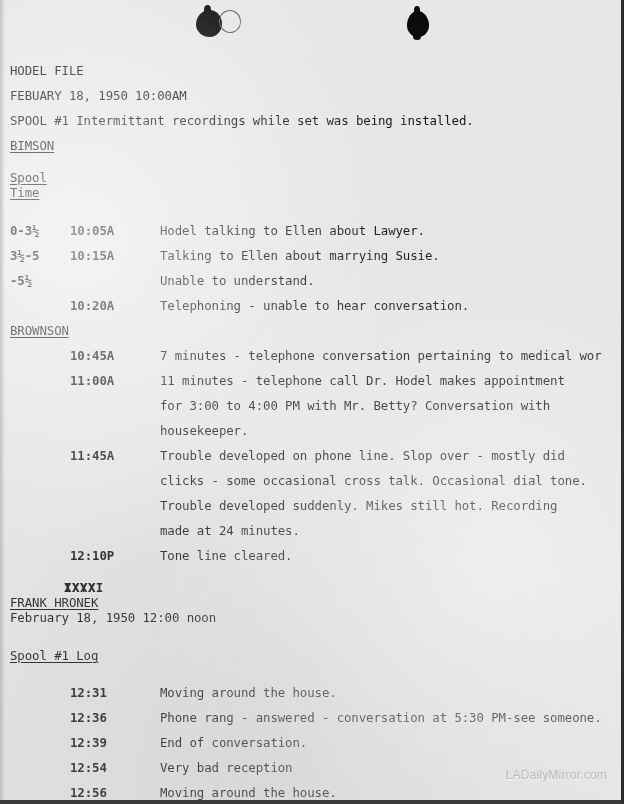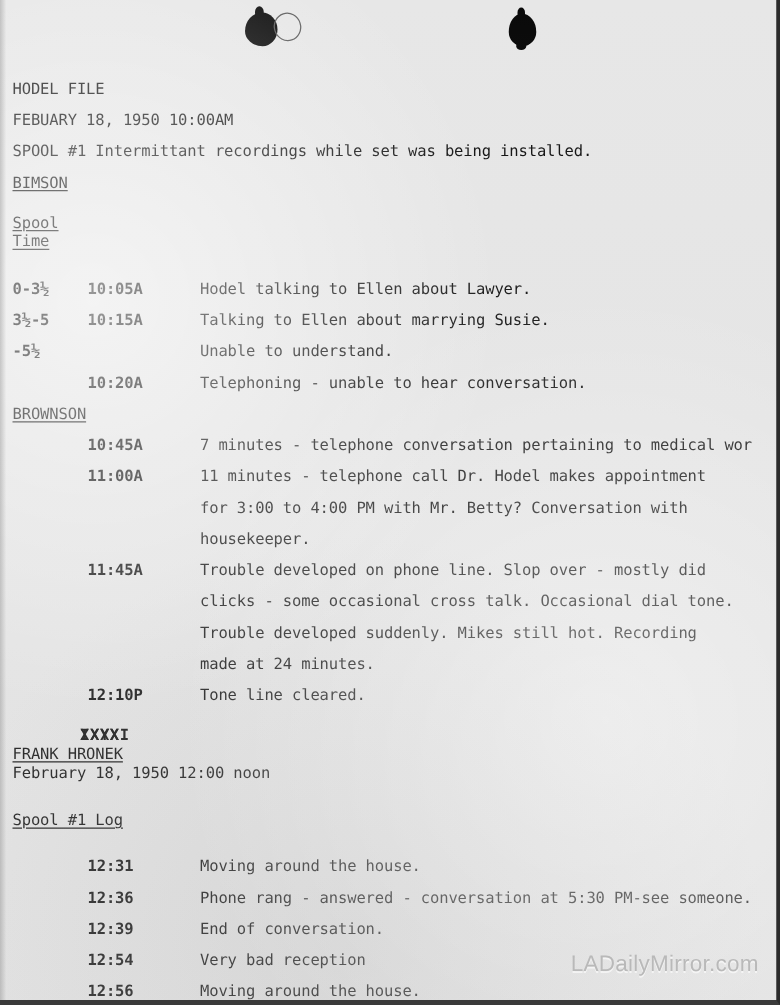--- a/index.html
+++ b/index.html
@@ -147,21 +147,21 @@
     line-height: 15px;
   }
 
   #watermark {
     position: absolute;
     right: 14px;
     bottom: 18px;
     z-index: 4;
     color: #b9b9b9;
     font-family: "Liberation Sans", sans-serif;
-    font-size: 18px;
+    font-size: 12px;
     letter-spacing: 0.2px;
     text-shadow: 0 1px 0 rgba(255,255,255,0.6);
   }
 </style>
 </head>
 <body>
 
 <div id="page">
 
   <div class="ink blob-a"></div>

